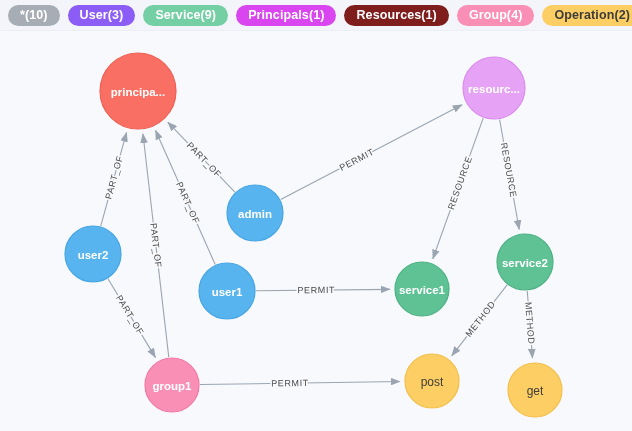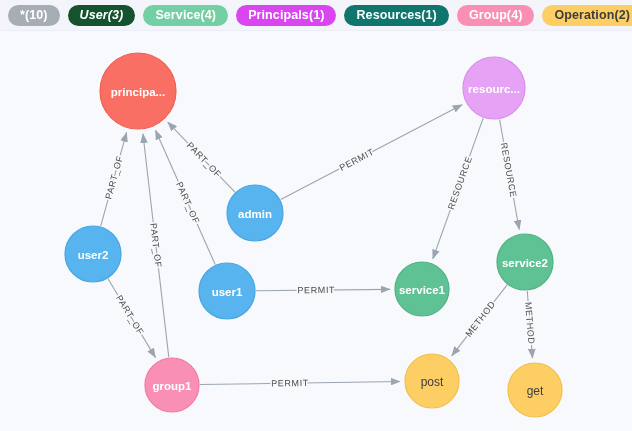--- a/index.html
+++ b/index.html
@@ -98,24 +98,24 @@
   }
   .node-g { cursor: pointer; }
 </style>
 </head>
 <body>
 
 <div id="app">
 
   <div id="legend">
       <div class="pill" style="background: rgb(167, 173, 181); color: rgb(255, 255, 255);">*(10)</div>
-      <div class="pill" style="background: #14532d; color: rgb(255, 255, 255); font-style: italic;">User(3)</div>
-      <div class="pill" style="background: rgb(116, 207, 164); color: rgb(255, 255, 255);">Service(4)</div>
+      <div class="pill" style="background: #8b5cf6; color: rgb(255, 255, 255);">User(3)</div>
+      <div class="pill" style="background: rgb(116, 207, 164); color: rgb(255, 255, 255);">Service(9)</div>
       <div class="pill" style="background: #d946ef; color: rgb(255, 255, 255);">Principals(1)</div>
-      <div class="pill" style="background: #0f766e; color: rgb(255, 255, 255);">Resources(1)</div>
+      <div class="pill" style="background: #7f1d1d; color: rgb(255, 255, 255);">Resources(1)</div>
       <div class="pill" style="background: rgb(249, 143, 180); color: rgb(255, 255, 255);">Group(4)</div>
       <div class="pill" style="background: rgb(252, 206, 99); color: rgb(61, 61, 61);">Operation(2)</div>
     </div>
 
   <div id="canvas">
     <svg id="graph-svg" viewBox="0 0 632 400" xmlns="http://www.w3.org/2000/svg">
       <defs>
         <marker id="arrowhead" markerWidth="9" markerHeight="7" refX="8.5" refY="3.5" orient="auto" markerUnits="strokeWidth">
           <polygon points="0 0, 9 3.5, 0 7" fill="#9aa5b1"></polygon>
         </marker>

